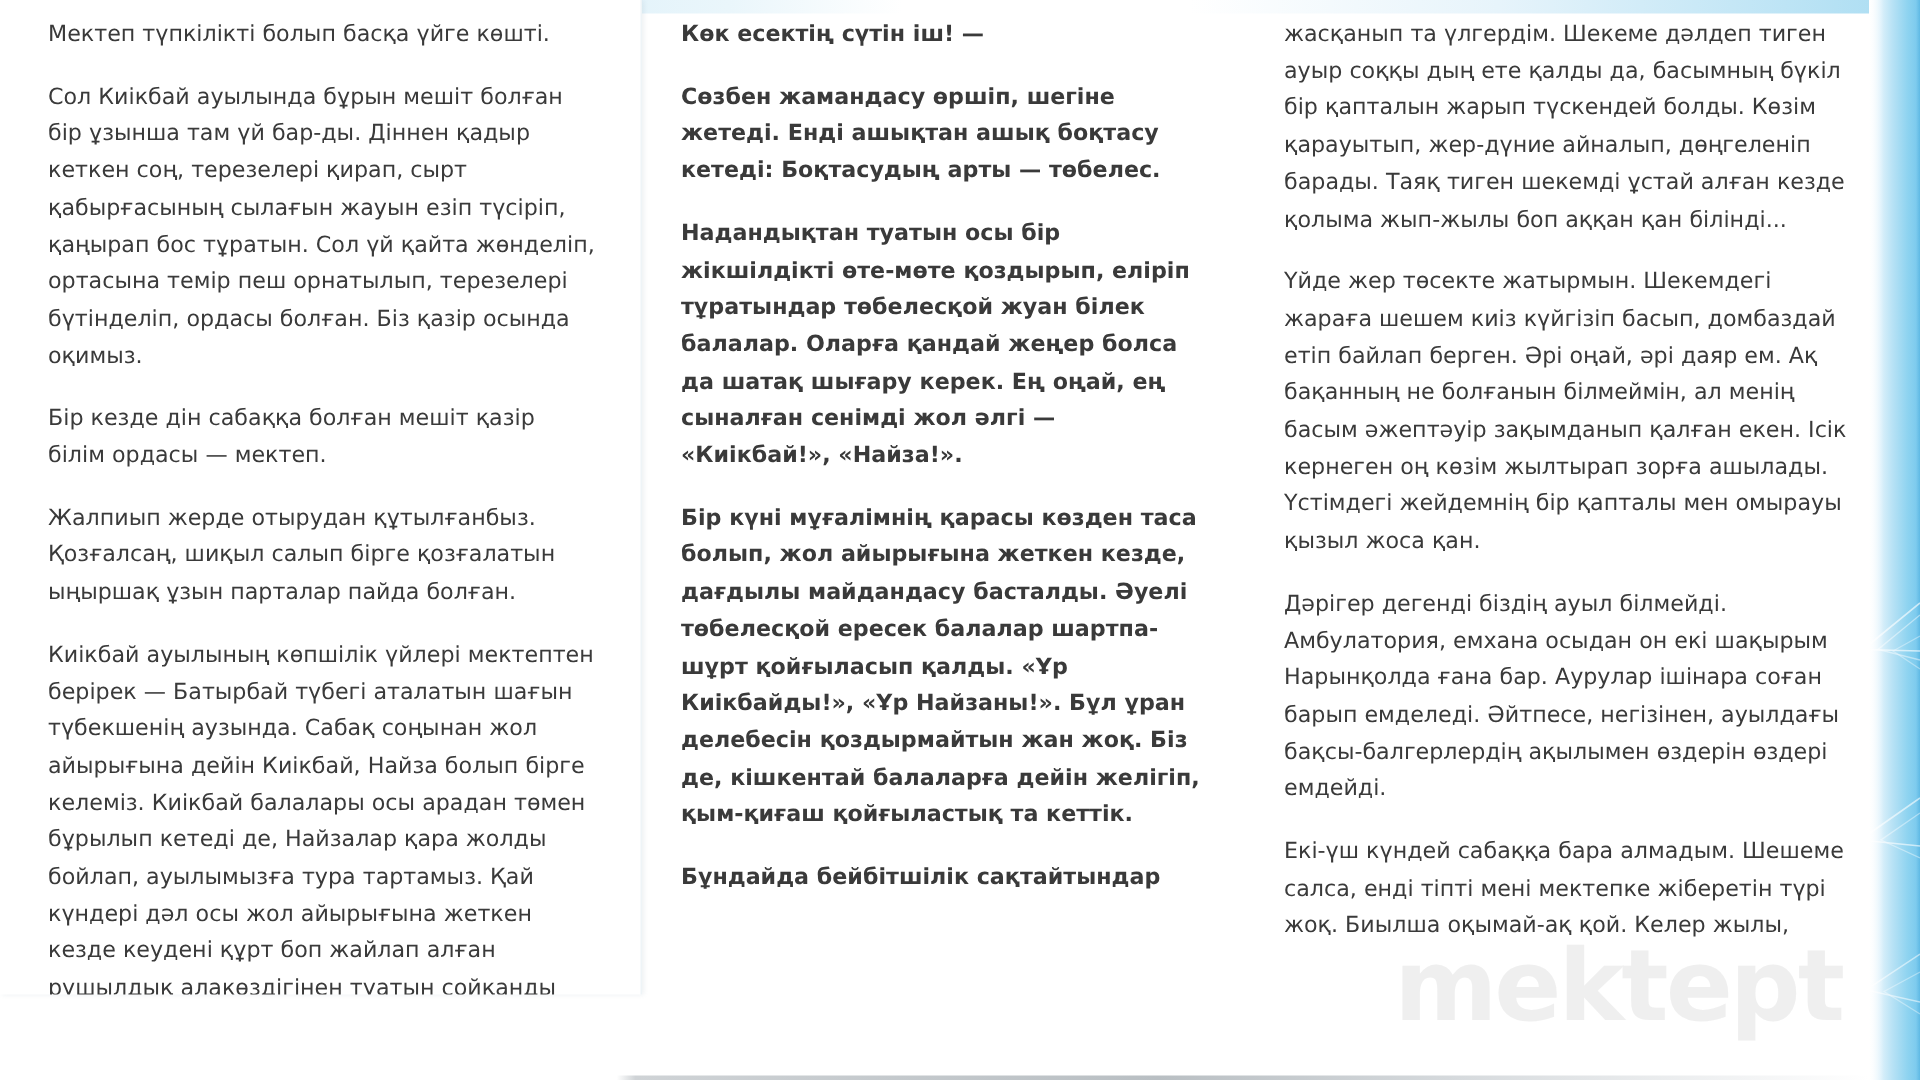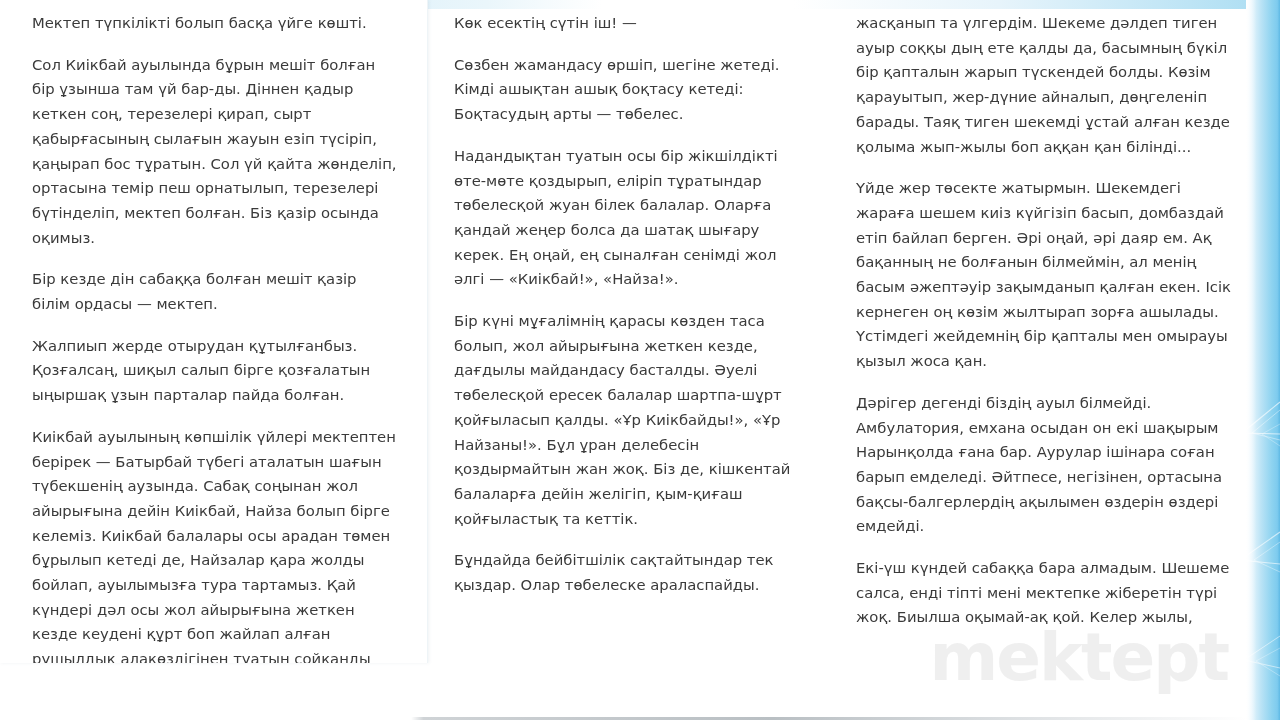--- a/index.html
+++ b/index.html
@@ -131,20 +131,21 @@
     right: -2px;
     width: 2px;
     height: 663px;
     background: #f3f9fb;
   }
 
   .col-2 {
     width: 400px;
     height: 596px;
     padding: 11px 28px 0 26px;
+    font-weight: bold;
   }
 
   .col-3 {
     width: 452px;
     height: 632px;
     padding: 11px 44px 0 28px;
   }
 
   
   .bottom-edge {
@@ -186,40 +187,40 @@
     <path d="M44 18 L20 31 L44 46" fill="none" stroke="#ffffff" stroke-width="0.8" opacity="0.5"></path>
   </svg>
 </div>
 
 <div class="watermark">mektept</div>
 
 <div class="columns">
 
   <div class="col col-1">
     <p>Мектеп түпкілікті болып басқа үйге көшті.</p>
-    <p>Сол Киікбай ауылында бұрын мешіт болған бір ұзынша там үй бар-ды. Діннен қадыр кеткен соң, терезелері қирап, сырт қабырғасының сылағын жауын езіп түсіріп, қаңырап бос тұратын. Сол үй қайта жөнделіп, ортасына темір пеш орнатылып, терезелері бүтінделіп, мектеп болған. Біз қазір осында оқимыз.</p>
+    <p>Сол Киікбай ауылында бұрын мешіт болған бір ұзынша там үй бар-ды. Діннен қадыр кеткен соң, терезелері қирап, сырт қабырғасының сылағын жауын езіп түсіріп, қаңырап бос тұратын. Сол үй қайта жөнделіп, ортасына темір пеш орнатылып, терезелері бүтінделіп, ордасы болған. Біз қазір осында оқимыз.</p>
     <p>Бір кезде дін сабаққа болған мешіт қазір білім ордасы — мектеп.</p>
     <p>Жалпиып жерде отырудан құтылғанбыз. Қозғалсаң, шиқыл салып бірге қозғалатын ыңыршақ ұзын парталар пайда болған.</p>
     <p>Киікбай ауылының көпшілік үйлері мектептен берірек — Батырбай түбегі аталатын шағын түбекшенің аузында. Сабақ соңынан жол айырығына дейін Киікбай, Найза болып бірге келеміз. Киікбай балалары осы арадан төмен бұрылып кетеді де, Найзалар қара жолды бойлап, ауылымызға тура тартамыз. Қай күндері дәл осы жол айырығына жеткен кезде кеудені құрт боп жайлап алған рушылдық алакөздігінен туатын сойқанды уақиғалар басталып кеп кетеді.</p>
 
   </div>
 
   <div class="col col-2">
     <p>Көк есектің сүтін іш! —</p>
-    <p>Сөзбен жамандасу өршіп, шегіне жетеді. Кімді ашықтан ашық боқтасу кетеді: Боқтасудың арты — төбелес.</p>
+    <p>Сөзбен жамандасу өршіп, шегіне жетеді. Енді ашықтан ашық боқтасу кетеді: Боқтасудың арты — төбелес.</p>
     <p>Надандықтан туатын осы бір жікшілдікті өте-мөте қоздырып, еліріп тұратындар төбелесқой жуан білек балалар. Оларға қандай жеңер болса да шатақ шығару керек. Ең оңай, ең сыналған сенімді жол әлгі — «Киікбай!», «Найза!».</p>
     <p>Бір күні мұғалімнің қарасы көзден таса болып, жол айырығына жеткен кезде, дағдылы майдандасу басталды. Әуелі төбелесқой ересек балалар шартпа-шұрт қойғыласып қалды. «Ұр Киікбайды!», «Ұр Найзаны!». Бұл ұран делебесін қоздырмайтын жан жоқ. Біз де, кішкентай балаларға дейін желігіп, қым-қиғаш қойғыластық та кеттік.</p>
     <p>Бұндайда бейбітшілік сақтайтындар тек қыздар. Олар төбелеске араласпайды. Кімді кім жеңер екен дегендей, шетке іркіліп шығып, қарап тұрады.</p>
     <p>Найзаның қарасы молдау әрі біздің балалар ересек. Найза еңсеріп, Киікбайлар шайлығып, қаша бастады. Біз тырқыратып қуып келеміз: — Ұр Киікбайды! Ұр! Киікбай ауылы әлгі арадан жап-жақын. Мен нәзіктігіме қарамастан, өзім қатар балалардың ішіндегі төбелесқойдың бірі едім. Шатақ шығар жерді іздеп жүрем. Шапшаң жүгірем. Оспан дейтін менімен өшігіңкіреп жүретін бір баланың соңына түсіп алғам. Жетсем, желкеден бір түйсем деп, еліріп қуып келе жатырмын. Ауылдың қақ ортасына келгенімді бір-ақ байқадым.</p>
 
   </div>
 
   <div class="col col-3">
     <p>жасқанып та үлгердім. Шекеме дәлдеп тиген ауыр соққы дың ете қалды да, басымның бүкіл бір қапталын жарып түскендей болды. Көзім қарауытып, жер-дүние айналып, дөңгеленіп барады. Таяқ тиген шекемді ұстай алған кезде қолыма жып-жылы боп аққан қан білінді...</p>
     <p>Үйде жер төсекте жатырмын. Шекемдегі жараға шешем киіз күйгізіп басып, домбаздай етіп байлап берген. Әрі оңай, әрі даяр ем. Ақ бақанның не болғанын білмеймін, ал менің басым әжептәуір зақымданып қалған екен. Ісік кернеген оң көзім жылтырап зорға ашылады. Үстімдегі жейдемнің бір қапталы мен омырауы қызыл жоса қан.</p>
-    <p>Дәрігер дегенді біздің ауыл білмейді. Амбулатория, емхана осыдан он екі шақырым Нарынқолда ғана бар. Аурулар ішінара соған барып емделеді. Әйтпесе, негізінен, ортасына бақсы-балгерлердің ақылымен өздерін өздері емдейді.</p>
+    <p>Дәрігер дегенді біздің ауыл білмейді. Амбулатория, емхана осыдан он екі шақырым Нарынқолда ғана бар. Аурулар ішінара соған барып емделеді. Әйтпесе, негізінен, ауылдағы бақсы-балгерлердің ақылымен өздерін өздері емдейді.</p>
     <p>Екі-үш күндей сабаққа бара алмадым. Шешеме салса, енді тіпті мені мектепке жіберетін түрі жоқ. Биылша оқымай-ақ қой. Келер жылы, бұдан гөрі есейіңкірегенде барарсың дейді.</p>
 
   </div>
 
 </div>
 
 <div class="bottom-edge"></div>
 
 </body></html>

